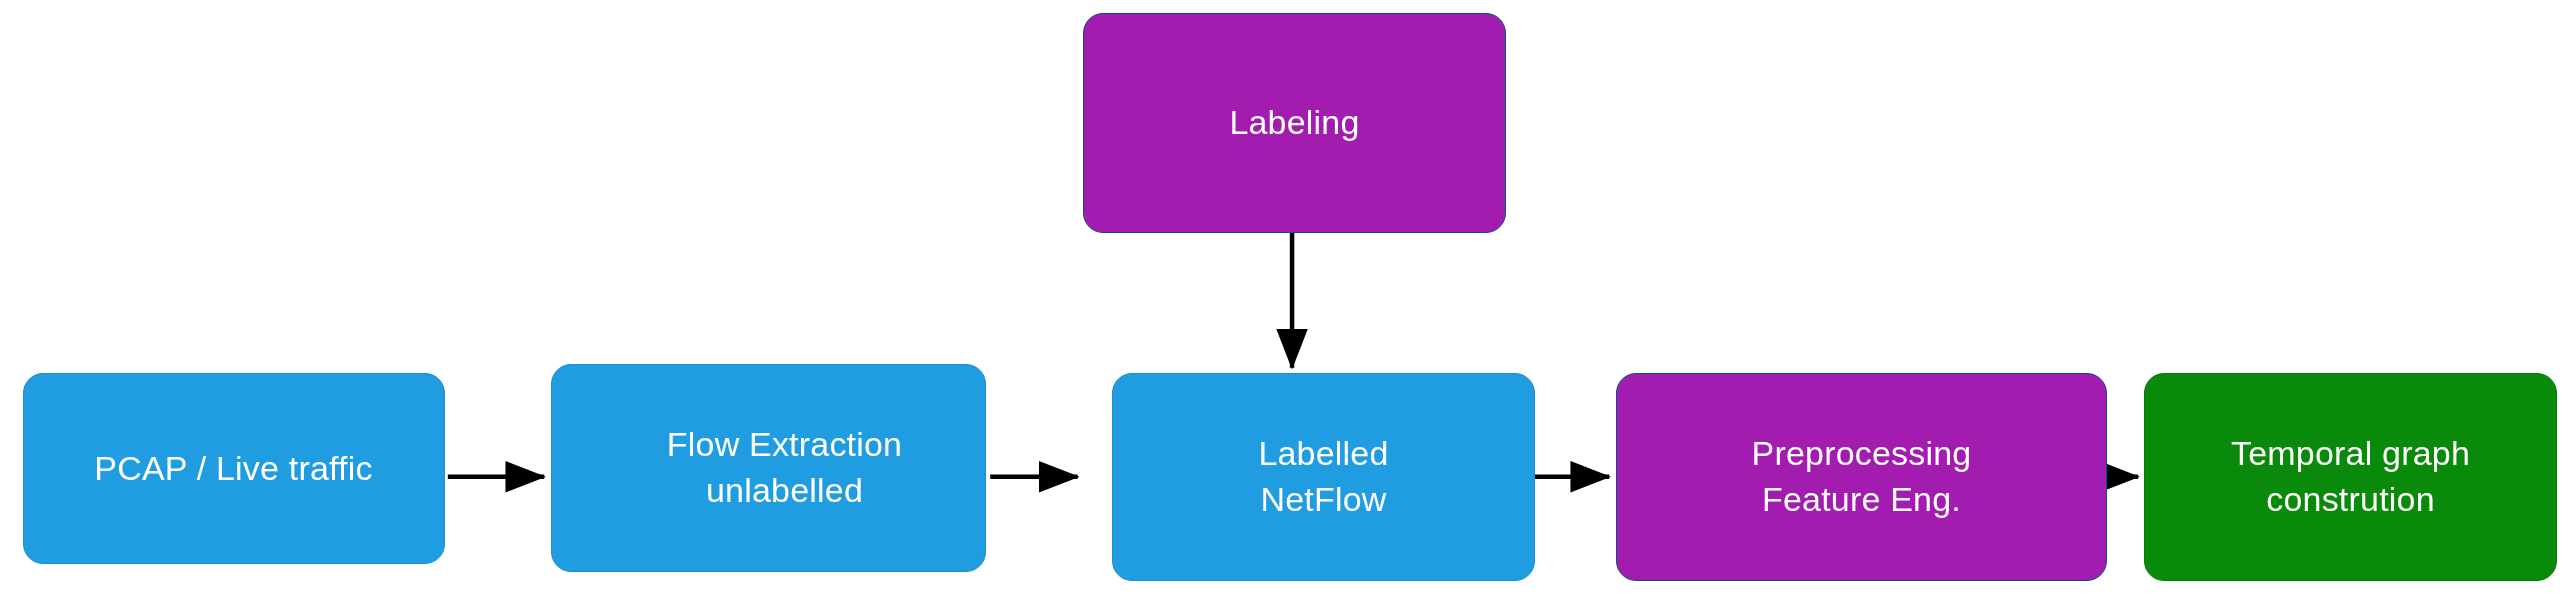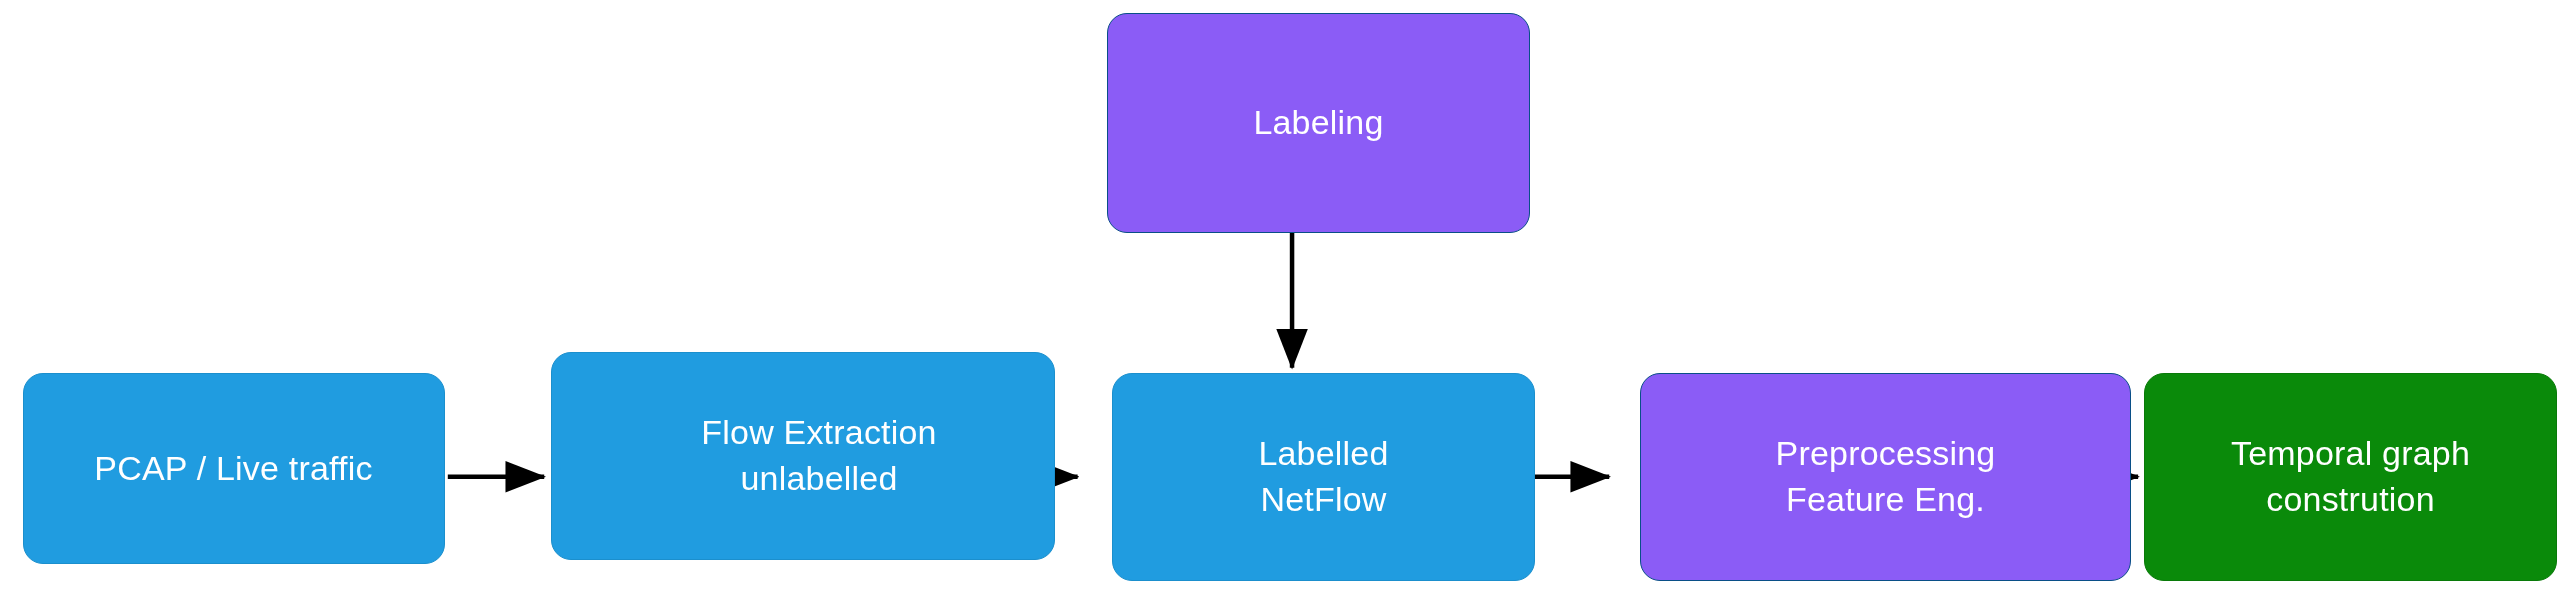--- a/index.html
+++ b/index.html
@@ -34,25 +34,25 @@
     text-align: center;
     color: #ffffff;
     font-size: 34px;
     line-height: 1.35;
     letter-spacing: 0.2px;
     font-weight: 400;
     white-space: pre-line;
     user-select: none;
   }
   .node-light  { background: #209ce0; border: 1.8px solid #1b8fcd; }
-  .node-dark   { background: #8b5cf6; border: 1.8px solid #094f87; margin-left: 24px; }
+  .node-dark   { background: #a21caf; border: 1.8px solid #094f87; }
   .node-green  { background: #0a8a0a; border: 1.8px solid #097a09; }
 
   .node-pcap       { left: 22.5px;   top: 373px; width: 422px; height: 191px; }
-  .node-flowextract{ left: 551px;  top: 352px; width: 504px; height: 208px; padding-left: 32px; }
+  .node-flowextract{ left: 551px;  top: 364px; width: 435px; height: 208px; padding-left: 32px; }
   .node-labeling   { left: 1083px; top: 12.6px;  width: 423px; height: 220px; }
   .node-netflow    { left: 1084px; top: 373px; width: 423px; height: 208px; margin-left: 28px; }
   .node-preproc    { left: 1616px; top: 373px; width: 491px; height: 208px; }
   .node-temporal   { left: 2144px; top: 373px; width: 413px; height: 208px; }
 </style>
 </head>
 <body>
 
 <div id="canvas">
 

